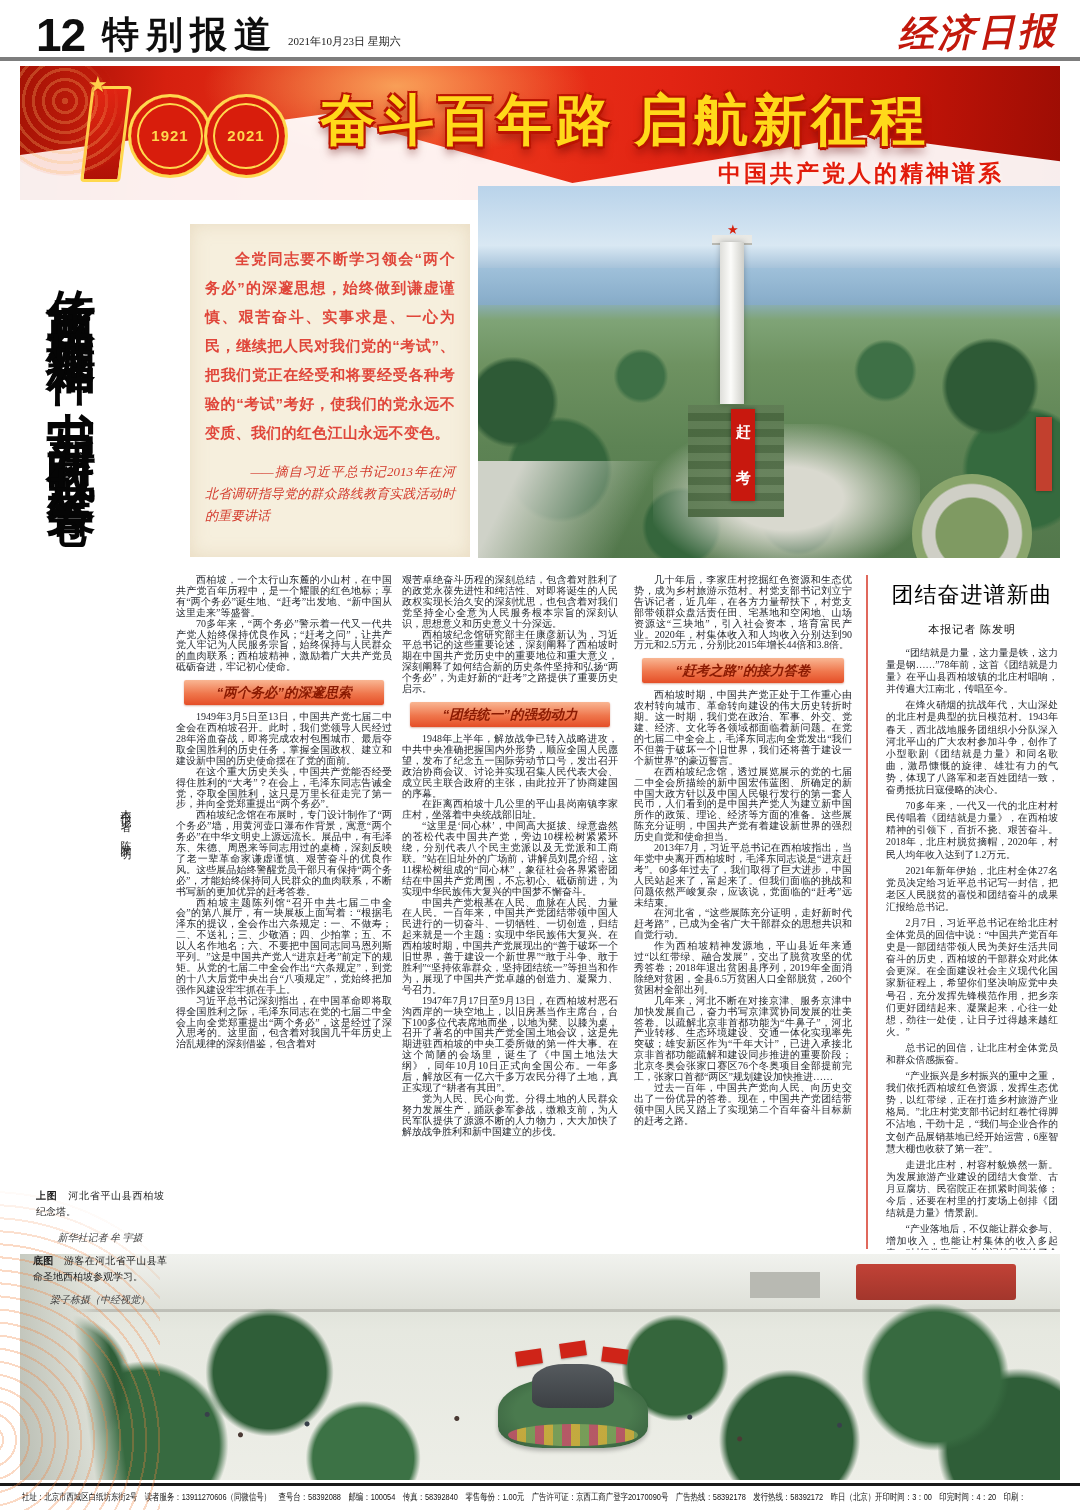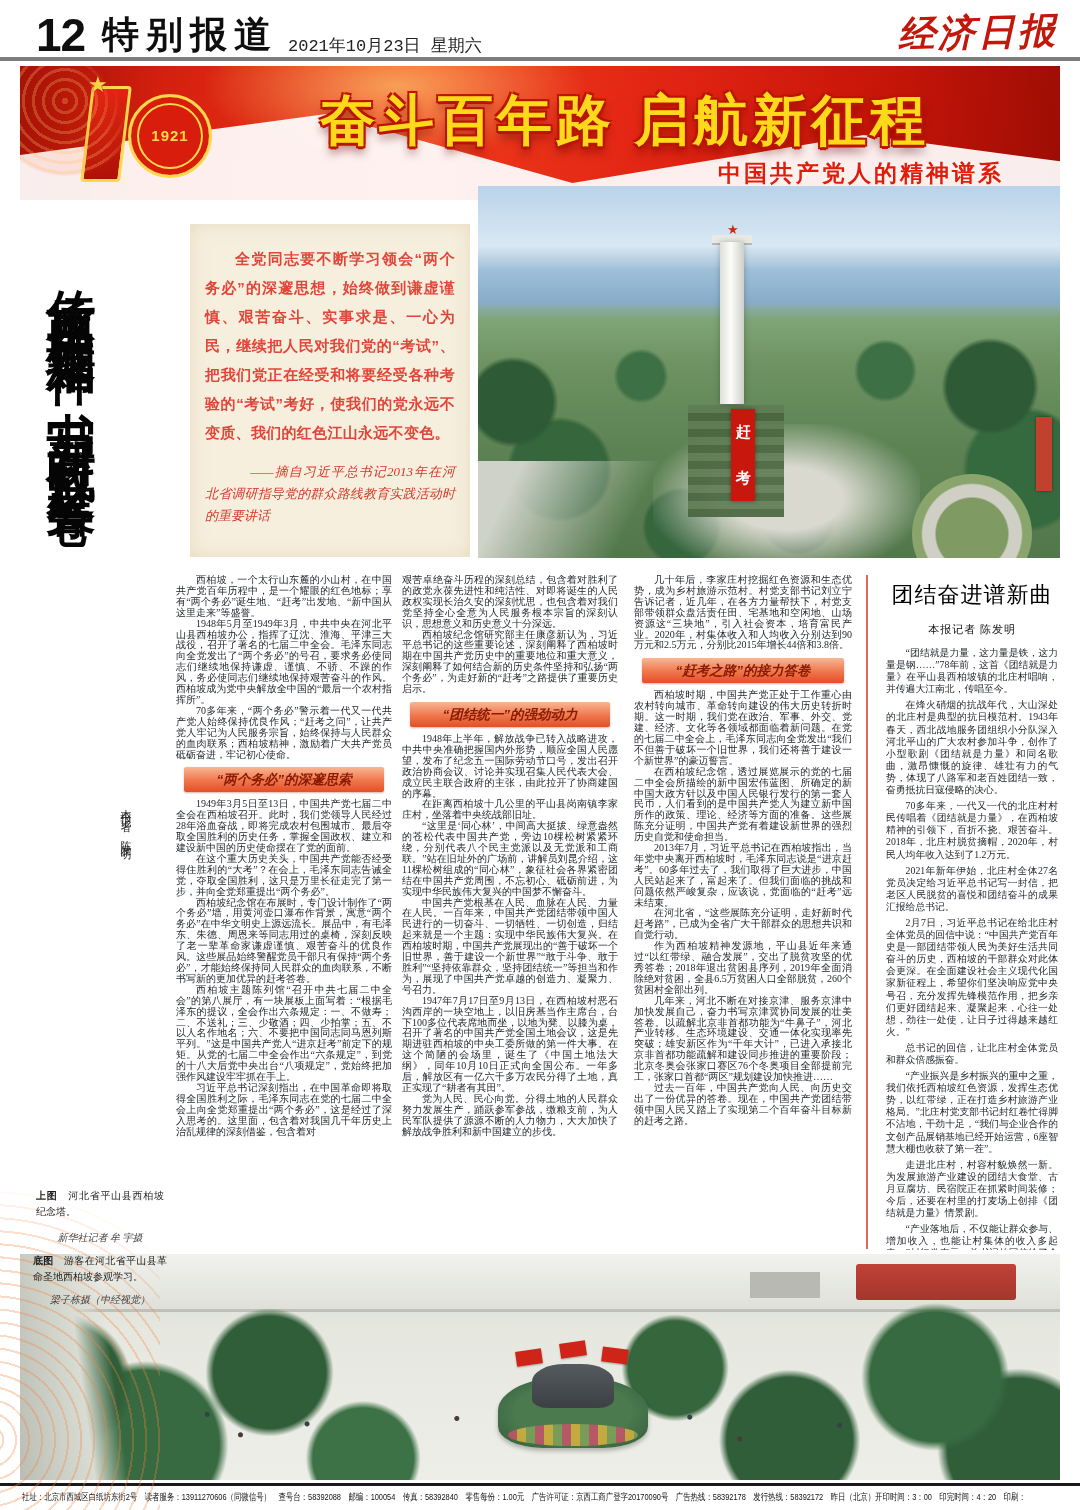--- a/index.html
+++ b/index.html
@@ -3,21 +3,21 @@
 <meta charset="utf-8">
 <style>
   html,body{margin:0;padding:0;background:#888;}
   #page{position:relative;width:1080px;height:1510px;background:#fff;margin:0 auto;overflow:hidden;
         font-family:"Liberation Serif","DejaVu Serif",serif;color:#22262c;}
   [data-name]{box-sizing:border-box;}
 
   
   .pg-num{position:absolute;left:36px;top:8px;font:900 46px "Liberation Sans","DejaVu Sans",sans-serif;color:#0e0e0e;letter-spacing:-1px;}
   .sec-name{position:absolute;left:102px;top:10px;font-weight:900;font-size:37px;letter-spacing:7px;color:#0e0e0e;}
-  .hdr-date{position:absolute;left:288px;top:34px;font-size:17px;color:#222;font-family:Liberation Mono, monospace;}
+  .hdr-date{position:absolute;left:288px;top:34px;font-size:11px;color:#222;font-family:Liberation Serif, serif;}
   .masthead{position:absolute;right:22px;top:8px;font-style:italic;font-weight:900;font-size:37px;color:#c2180c;
             letter-spacing:3px;transform:rotate(-1.5deg);}
   .hdr-rule{position:absolute;left:0;top:57px;width:1080px;height:4px;background:#7d7d7d;}
 
   
   .banner{position:absolute;left:20px;top:66px;width:1040px;height:134px;overflow:hidden;
           background:linear-gradient(95deg,#9d0d04 0%,#d6200f 14%,#ee3a1c 38%,#e22413 62%,#c41408 84%,#9d0d04 100%);}
   .banner .glow{position:absolute;left:16%;top:-60px;width:420px;height:160px;border-radius:50%;
           background:radial-gradient(ellipse at center,rgba(255,214,120,.65),rgba(255,120,40,0) 65%);}
   .banner .wedge{position:absolute;left:-30px;bottom:-46px;width:1120px;height:150px;background:#fff;opacity:.93;
@@ -167,20 +167,23 @@
   <div class="banner" data-name="anniversary-banner">
     <div class="glow" data-name="banner-glow"></div>
     <div class="wedge" data-name="banner-white-ribbon"></div>
     <div class="swirl" data-name="banner-corner-swirl"></div>
     <div class="logo100" data-name="cpc-100-logo">
       <div class="logo-one" data-name="logo-numeral-one"></div>
       <div class="logo-emblem" data-name="party-emblem-icon">★</div>
       <div class="ring ring1" data-name="logo-ring-1921">
           <div class="yr" data-name="logo-year-1921">1921</div>
         </div>
+      <div class="ring ring2" data-name="logo-ring-2021">
+          <div class="yr" data-name="logo-year-2021">2021</div>
+        </div>
     </div>
     <div class="banner-title" data-name="banner-title">奋斗百年路  启航新征程</div>
     <div class="banner-sub" data-name="banner-subtitle">中国共产党人的精神谱系</div>
   </div>
 
   <div class="quote" data-name="quote-box">
     <div class="quote-text" data-name="quote-text">全党同志要不断学习领会“两个务必”的深邃思想，始终做到谦虚谨慎、艰苦奋斗、实事求是、一心为民，继续把人民对我们党的“考试”、把我们党正在经受和将要经受各种考验的“考试”考好，使我们的党永远不变质、我们的红色江山永远不变色。</div>
     <div class="quote-attr" data-name="quote-attribution">——摘自习近平总书记2013年在河北省调研指导党的群众路线教育实践活动时的重要讲话</div>
   </div>
 
@@ -201,21 +204,20 @@
     <div class="pt-bill" data-name="photo-billboard"></div>
   </div>
 
   <div class="vhead" data-name="main-headline">
     <span class="t1" data-name="headline-line1">传承西柏坡精神</span><span class="t2" data-name="headline-line2">书写新时代赶考答卷</span>
   </div>
   <div class="vbyline" data-name="headline-byline">本报记者  陈发明</div>
 
   <div class="col col1" data-name="body-column-1">
       <p class="para" data-name="body-paragraph">西柏坡，一个太行山东麓的小山村，在中国共产党百年历程中，是一个耀眼的红色地标；享有“两个务必”诞生地、“赶考”出发地、“新中国从这里走来”等盛誉。</p>
-      <p class="para" data-name="body-paragraph">1948年5月至1949年3月，中共中央在河北平山县西柏坡办公，指挥了辽沈、淮海、平津三大战役，召开了著名的七届二中全会。毛泽东同志向全党发出了“两个务必”的号召，要求务必使同志们继续地保持谦虚、谨慎、不骄、不躁的作风，务必使同志们继续地保持艰苦奋斗的作风。西柏坡成为党中央解放全中国的“最后一个农村指挥所”。</p>
       <p class="para" data-name="body-paragraph">70多年来，“两个务必”警示着一代又一代共产党人始终保持优良作风；“赶考之问”，让共产党人牢记为人民服务宗旨，始终保持与人民群众的血肉联系；西柏坡精神，激励着广大共产党员砥砺奋进，牢记初心使命。</p>
       <div class="sec-h" data-name="section-header">“两个务必”的深邃思索</div>
       <p class="para" data-name="body-paragraph">1949年3月5日至13日，中国共产党七届二中全会在西柏坡召开。此时，我们党领导人民经过28年浴血奋战，即将完成农村包围城市、最后夺取全国胜利的历史任务，掌握全国政权、建立和建设新中国的历史使命摆在了党的面前。</p>
       <p class="para" data-name="body-paragraph">在这个重大历史关头，中国共产党能否经受得住胜利的“大考”？在会上，毛泽东同志告诫全党，夺取全国胜利，这只是万里长征走完了第一步，并向全党郑重提出“两个务必”。</p>
       <p class="para" data-name="body-paragraph">西柏坡纪念馆在布展时，专门设计制作了“两个务必”墙，用黄河壶口瀑布作背景，寓意“两个务必”在中华文明史上源远流长。展品中，有毛泽东、朱德、周恩来等同志用过的桌椅，深刻反映了老一辈革命家谦虚谨慎、艰苦奋斗的优良作风。这些展品始终警醒党员干部只有保持“两个务必”，才能始终保持同人民群众的血肉联系，不断书写新的更加优异的赶考答卷。</p>
       <p class="para" data-name="body-paragraph">西柏坡主题陈列馆“召开中共七届二中全会”的第八展厅，有一块展板上面写着：“根据毛泽东的提议，全会作出六条规定：一、不做寿；二、不送礼；三、少敬酒；四、少拍掌；五、不以人名作地名；六、不要把中国同志同马恩列斯平列。”这是中国共产党人“进京赶考”前定下的规矩。从党的七届二中全会作出“六条规定”，到党的十八大后党中央出台“八项规定”，党始终把加强作风建设牢牢抓在手上。</p>
       <p class="para" data-name="body-paragraph">习近平总书记深刻指出，在中国革命即将取得全国胜利之际，毛泽东同志在党的七届二中全会上向全党郑重提出“两个务必”，这是经过了深入思考的。这里面，包含着对我国几千年历史上治乱规律的深刻借鉴，包含着对</p>
     </div>
   <div class="col col2" data-name="body-column-2">
       <p class="para cont" data-name="body-paragraph">艰苦卓绝奋斗历程的深刻总结，包含着对胜利了的政党永葆先进性和纯洁性、对即将诞生的人民政权实现长治久安的深刻忧思，也包含着对我们党坚持全心全意为人民服务根本宗旨的深刻认识，思想意义和历史意义十分深远。</p>

